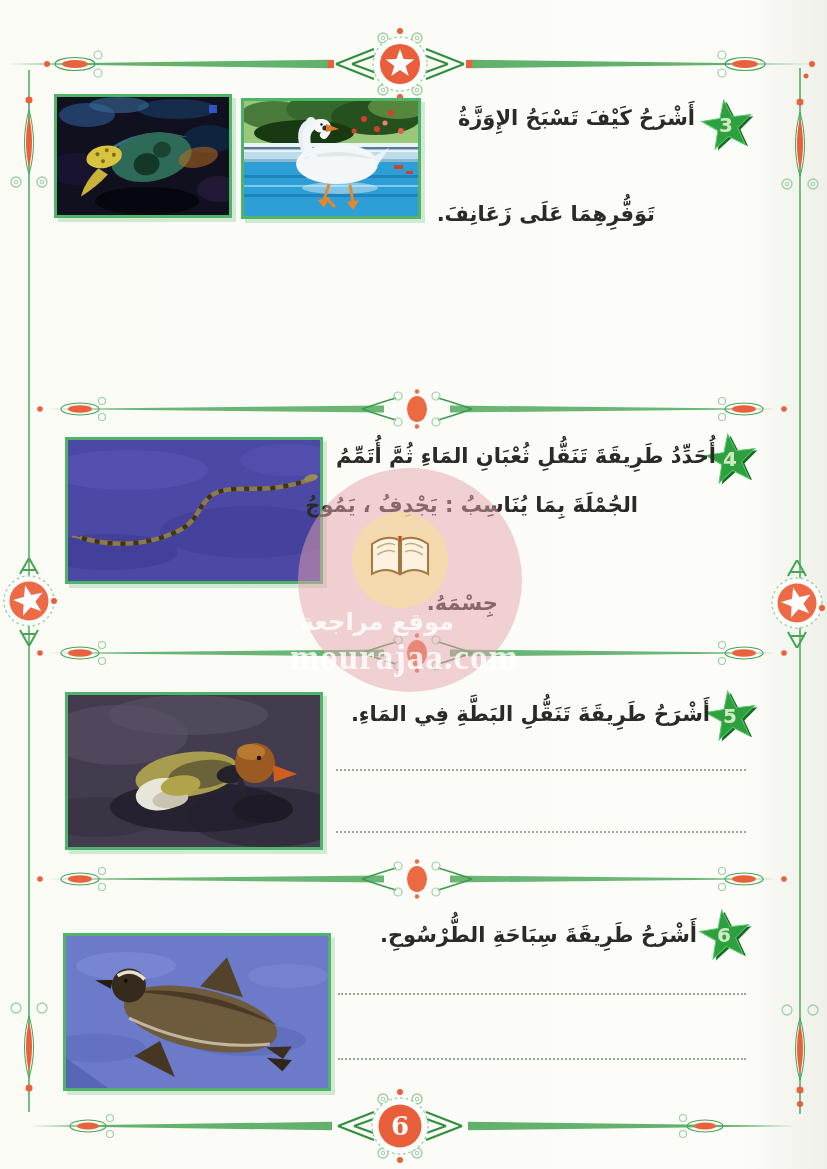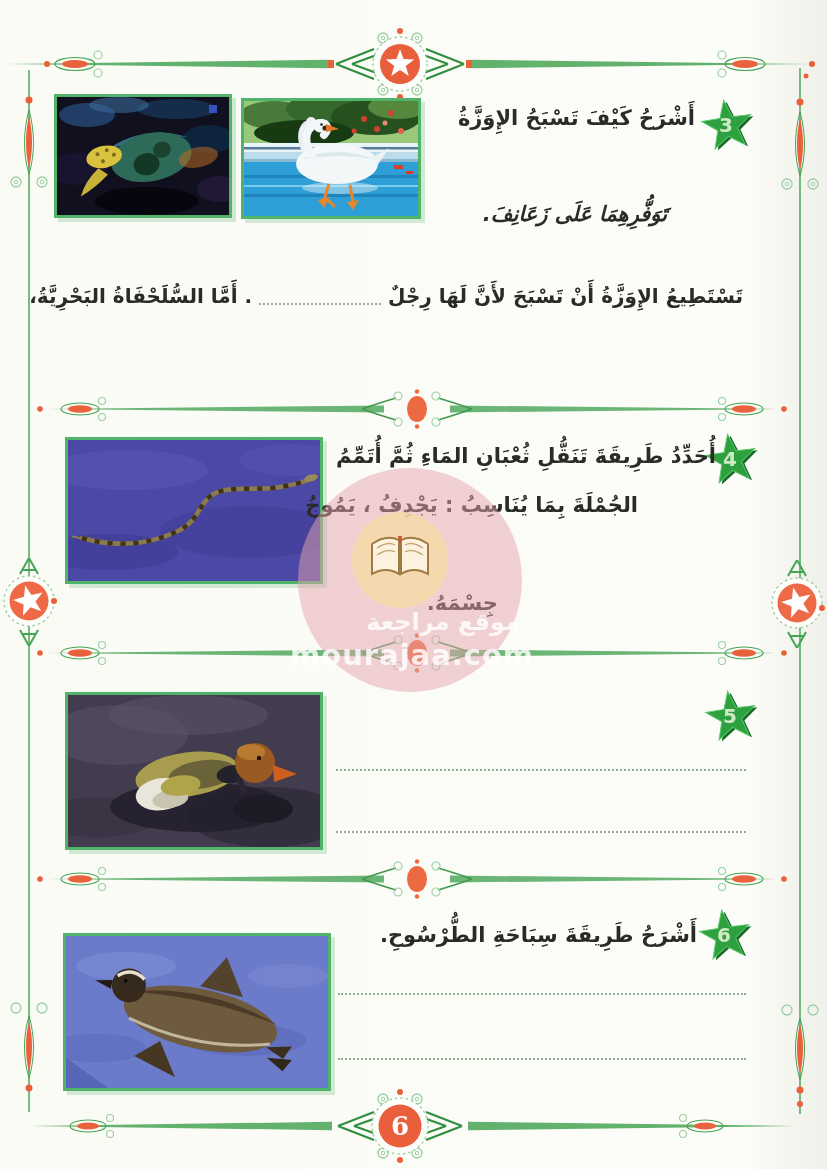--- a/index.html
+++ b/index.html
@@ -10,21 +10,21 @@
   .frame{position:absolute;z-index:1;border:3px solid #4fb369;background:#fff;
     box-shadow:4px 4px 0 rgba(150,205,160,.4);}
   .frame svg{display:block;}
   .badge{position:absolute;z-index:2;width:58px;height:56px;}
   .qtext{position:absolute;z-index:2;direction:rtl;white-space:nowrap;font-weight:bold;
     font-size:21px;color:#2a2a28;text-align:center;line-height:1.5;}
   .small{font-size:20px;}
   .blank{display:inline-block;border-bottom:2px dotted #96b096;vertical-align:-2px;height:0.85em;}
   .ansline{position:absolute;z-index:2;border-top:2px dotted #7fa080;height:0;opacity:.85;}
   .wm-circle{position:absolute;z-index:5;pointer-events:none;border-radius:50%;}
-  .wm-text{position:absolute;z-index:6;pointer-events:none;text-align:right;
+  .wm-text{position:absolute;z-index:6;pointer-events:none;text-align:left;
     color:rgba(255,255,255,.82);font-weight:bold;}
 </style>
 </head>
 <body>
 
 <div class="page">
 
   <svg class="orn" style="left:0;top:26px;" width="827" height="76" viewBox="0 0 827 76">
     <polygon points="8,38 330,33.8 330,42.2" fill="#46a455" opacity=".85"></polygon>
     <polygon points="812,38 470,33.8 470,42.2" fill="#46a455" opacity=".85"></polygon>
@@ -279,27 +279,22 @@
 
   <svg class="badge" style="left:698px;top:96px;" viewBox="0 0 58 56">
     <g transform="rotate(-8 29 28)">
       <polygon points="31.5,6 37.7,23.5 56.2,24 41.5,35.2 46.8,53 31.5,42.5 16.2,53 21.5,35.2 6.8,24 25.3,23.5" fill="#176b28"></polygon>
       <polygon points="29,4 35.2,21.5 53.7,22 39,33.2 44.3,51 29,40.5 13.7,51 19,33.2 4.3,22 22.8,21.5" fill="#2fa040" stroke="#57c967" stroke-width="1"></polygon>
     </g>
     <text x="28" y="36" text-anchor="middle" font-size="20" font-weight="bold" fill="#cfe9c4">3</text>
   </svg>
 
   <div class="qtext" style="top:103px;right:132px;">أَشْرَحُ كَيْفَ تَسْبَحُ الإِوَزَّةُ</div>
-  <div class="qtext" style="top:199px;right:160px;font-style:italic;">تَوَفُّرِهِمَا عَلَى زَعَانِفَ.</div>
-
-  <div class="qtext small" style="top:281px;right:84px;">
-    <span>تَسْتَطِيعُ الإِوَزَّةُ أَنْ تَسْبَحَ لأَنَّ لَهَا رِجْلٌ</span>
-    <span class="blank" style="width:122px;"></span>
-    <span>. أَمَّا السُّلَحْفَاةُ البَحْرِيَّةُ،</span>
-  </div>
+  <div class="qtext" style="top:199px;right:172px;">تَوَفُّرِهِمَا عَلَى زَعَانِفَ.</div>
+
 
   <div class="frame" style="left:65px;top:437px;width:252px;height:141px;">
     <svg width="252" height="141" viewBox="0 0 252 141" preserveAspectRatio="none">
       <rect width="252" height="141" fill="#4c49a6"></rect>
       <ellipse cx="60" cy="30" rx="80" ry="20" fill="#5a57b8" opacity=".5"></ellipse>
       <ellipse cx="182" cy="92" rx="90" ry="26" fill="#403e96" opacity=".6"></ellipse>
       <ellipse cx="222" cy="20" rx="50" ry="16" fill="#5a57b8" opacity=".4"></ellipse>
       <ellipse cx="40" cy="112" rx="70" ry="18" fill="#3a3890" opacity=".5"></ellipse>
       <path d="M14,99 C8,97 6,96 4,97" stroke="#8a7a4e" stroke-width="2" fill="none"></path>
       <path d="M14,98 C50,108 82,104 108,92 C132,81 130,64 144,55 C158,46 180,50 205,48 C222,46 236,42 246,38" stroke="#8a7a4e" stroke-width="4.5" fill="none" stroke-linecap="round"></path>
@@ -322,29 +317,30 @@
 
   <div class="wm-circle" style="left:298px;top:468px;width:224px;height:224px;background:rgba(230,163,174,.5);"></div>
   <div class="wm-circle" style="left:352px;top:512px;width:96px;height:96px;background:rgba(247,220,160,.72);"></div>
   <svg class="wm-circle" style="left:362px;top:528px;z-index:6;" width="76" height="60" viewBox="0 0 76 60">
     <path d="M10,16 Q24,6 37,12 L37,46 Q24,38 10,46 Z" fill="rgba(253,246,232,.85)" stroke="#a07a42" stroke-width="2"></path>
     <path d="M66,16 Q52,6 39,12 L39,46 Q52,38 66,46 Z" fill="rgba(253,246,232,.85)" stroke="#a07a42" stroke-width="2"></path>
     <path d="M15,20 Q26,13 33,17 M15,27 Q26,20 33,24 M61,20 Q50,13 43,17 M61,27 Q50,20 43,24" stroke="#c8a878" stroke-width="1.4" fill="none"></path>
     <polygon points="36,8 40,8 38,16" fill="#d04a30"></polygon>
   </svg>
   <div class="wm-text" style="left:300px;top:608px;width:220px;font-size:24px;direction:rtl;">موقع مراجعة</div>
-  <div class="wm-text" style="left:290px;top:638px;width:240px;font-size:29px;letter-spacing:1px;">mourajaa.com</div>
+  <div class="wm-text" style="left:290px;top:638px;width:240px;font-size:35px;letter-spacing:1px;font-family:Liberation Serif, serif;">mourajaa.com</div>
 
   <svg class="badge" style="left:702px;top:687px;" viewBox="0 0 58 56">
     <g transform="rotate(-8 29 28)">
       <polygon points="31.5,6 37.7,23.5 56.2,24 41.5,35.2 46.8,53 31.5,42.5 16.2,53 21.5,35.2 6.8,24 25.3,23.5" fill="#176b28"></polygon>
       <polygon points="29,4 35.2,21.5 53.7,22 39,33.2 44.3,51 29,40.5 13.7,51 19,33.2 4.3,22 22.8,21.5" fill="#2fa040" stroke="#57c967" stroke-width="1"></polygon>
     </g>
     <text x="28" y="36" text-anchor="middle" font-size="20" font-weight="bold" fill="#cfe9c4">5</text>
   </svg>
+  <div class="qtext" style="top:699px;right:117px;">أَشْرَحُ طَرِيقَةَ تَنَقُّلِ البَطَّةِ فِي المَاءِ.</div>
 
   <div class="frame" style="left:65px;top:692px;width:252px;height:152px;">
     <svg width="252" height="152" viewBox="0 0 252 152" preserveAspectRatio="none">
       <rect width="252" height="152" fill="#433c4e"></rect>
       <ellipse cx="50" cy="40" rx="70" ry="30" fill="#554c62" opacity=".7"></ellipse>
       <ellipse cx="200" cy="122" rx="80" ry="30" fill="#2e2a3a" opacity=".8"></ellipse>
       <ellipse cx="120" cy="20" rx="80" ry="20" fill="#5e5468" opacity=".5"></ellipse>
       <ellipse cx="30" cy="122" rx="60" ry="20" fill="#383244" opacity=".8"></ellipse>
       <ellipse cx="130" cy="112" rx="88" ry="25" fill="#241f2e" opacity=".9"></ellipse>
       <g transform="rotate(-8 130 85)">

